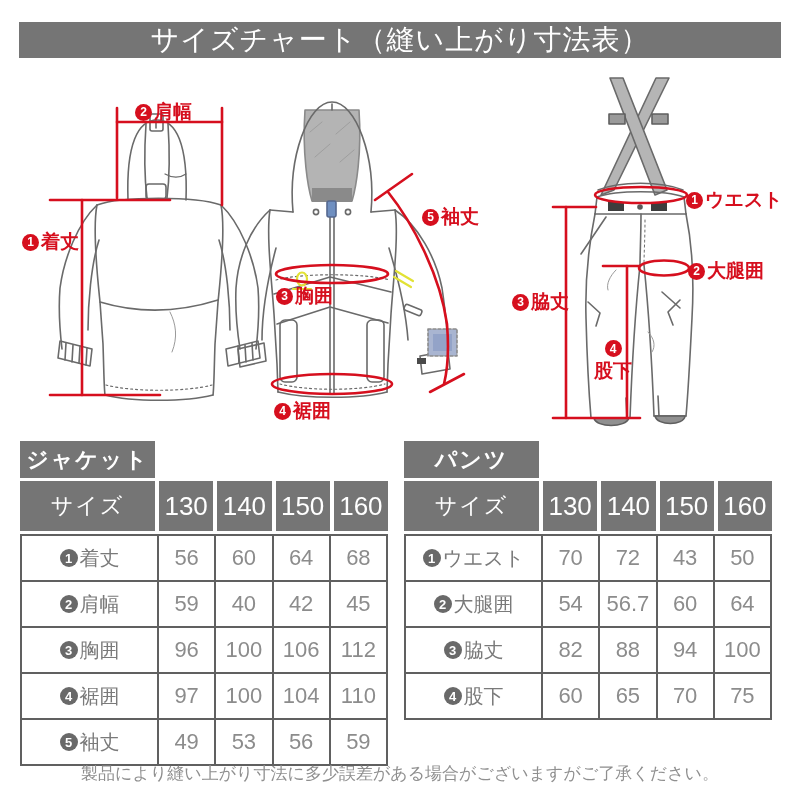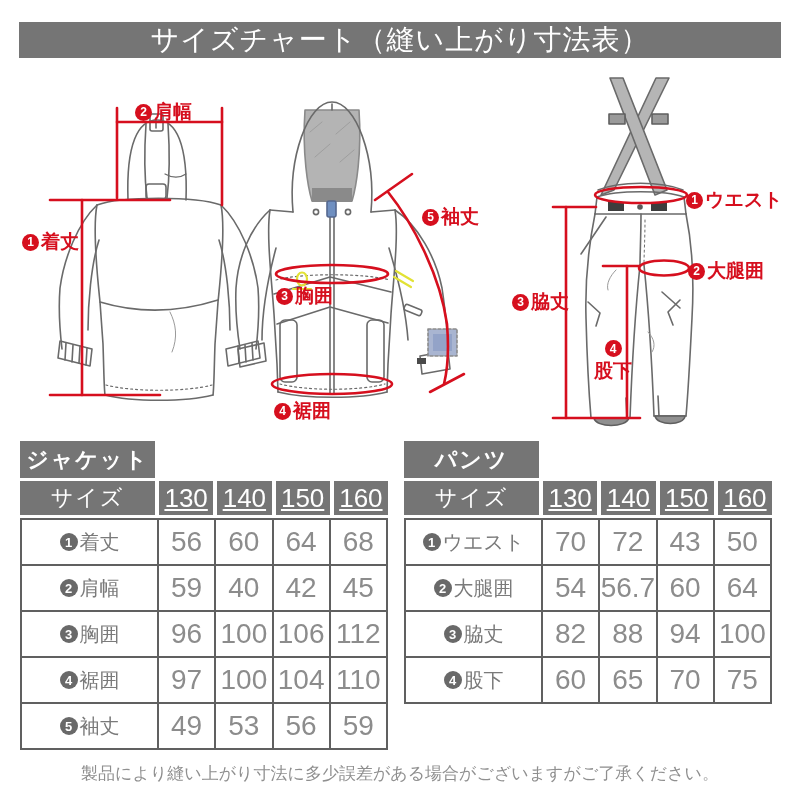--- a/index.html
+++ b/index.html
@@ -24,43 +24,43 @@
     width:17px;height:17px;border-radius:50%;background:#d60f1e;color:#fff;
     font-size:12px;font-weight:bold;display:flex;align-items:center;justify-content:center;flex:0 0 17px;
   }
   .anno-col{flex-direction:column;gap:1px;}
   
   .size-table{position:absolute;top:441px;width:368px;}
   .tbl-title{
     width:135px;height:37px;background:#757575;color:#fff;font-size:22px;
     display:flex;align-items:center;justify-content:center;margin-bottom:3px;letter-spacing:2px;font-weight:bold;
   }
-  .tbl-head{display:flex;gap:4px;height:34px;margin-bottom:3px;}
+  .tbl-head{display:flex;gap:4px;height:50px;margin-bottom:3px;}
   .tbl-head .head-label{
     width:135px;background:#757575;color:#fff;font-size:22px;letter-spacing:2px;
     display:flex;align-items:center;justify-content:center;flex:0 0 135px;
   }
   .tbl-head .head-size{
     flex:1;background:#757575;color:#fff;font-size:26px;
-    display:flex;align-items:center;justify-content:center;text-decoration:underline;
+    display:flex;align-items:center;justify-content:center;
   }
   .tbl-body{
     display:grid;grid-template-columns:135px 1fr 1fr 1fr 1fr;gap:2px;
     background:#606060;border:2px solid #606060;
   }
   .tbl-body .cell{
     background:#fff;height:44px;display:flex;align-items:center;justify-content:center;
   }
   .label-cell{gap:2px;}
   .label-cell .num{
     width:18px;height:18px;border-radius:50%;background:#696969;color:#fff;
     font-size:13px;font-weight:bold;display:flex;align-items:center;justify-content:center;flex:0 0 18px;
   }
   .label-cell .txt{color:#7a7a7a;font-size:20px;}
-  .value-cell{color:#8c8c8c;font-size:28px;}
+  .value-cell{color:#8c8c8c;font-size:22px;}
   
   .footer{
     position:absolute;left:0;top:762px;width:800px;text-align:center;
     color:#8f8f8f;font-size:17px;
   }
 </style>
 </head>
 <body>
 
 <div class="header-bar">サイズチャート（縫い上がり寸法表）</div>

